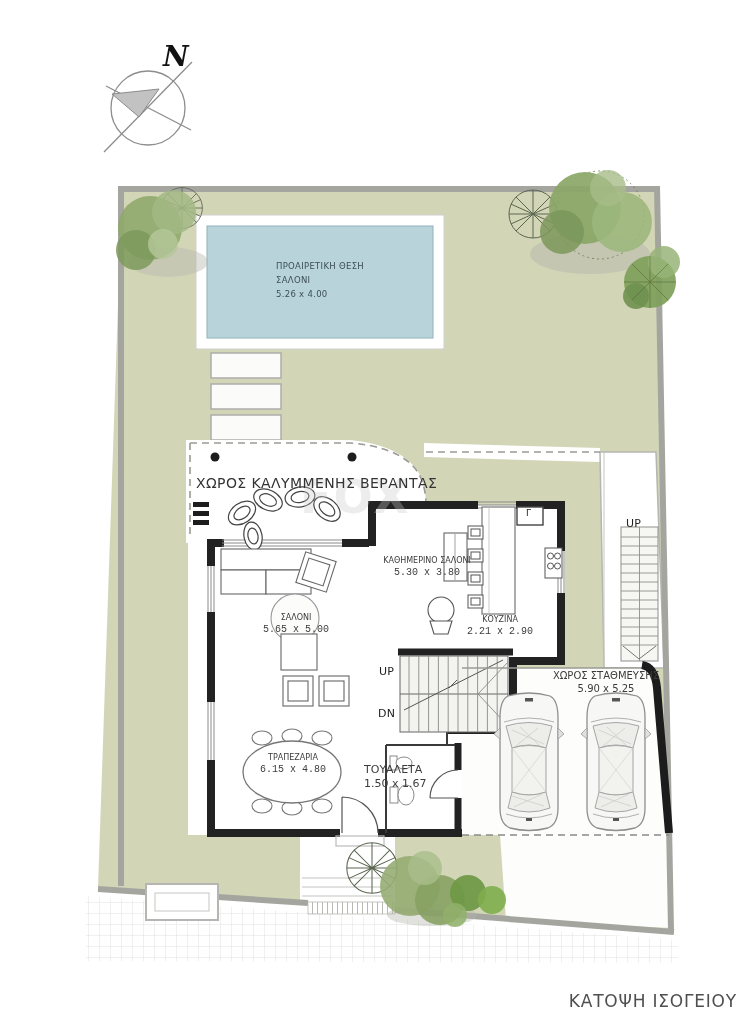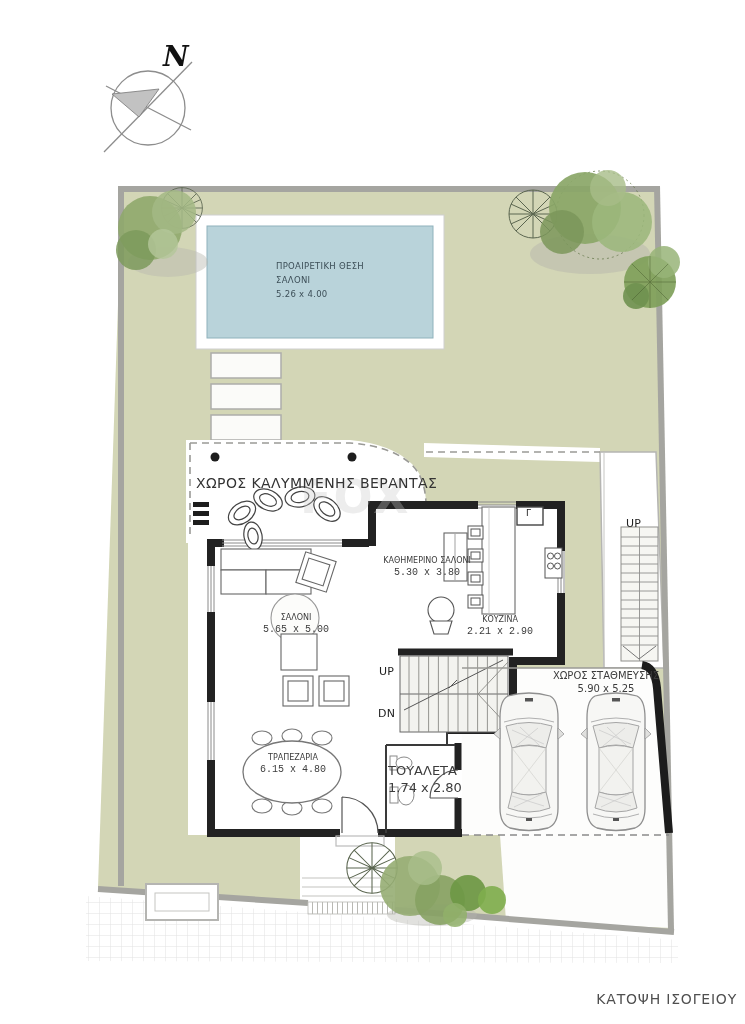--- a/index.html
+++ b/index.html
@@ -9,21 +9,21 @@
   .lbl{position:absolute;color:#3c3c3c;line-height:1.3;white-space:nowrap;font-size:8px;}
   .ctr{transform:translateX(-50%);text-align:center;}
   .dims{font-size:10px;font-family:Liberation Mono, monospace;}
   .north{position:absolute;font-family:"DejaVu Serif","Liberation Serif",serif;
          font-style:italic;font-weight:bold;font-size:28px;color:#111;}
   .updn{position:absolute;font-size:11px;color:#222;letter-spacing:0.3px;}
   .fridge-lbl{position:absolute;font-size:9px;color:#222;}
   .pool-lbl{position:absolute;transform:translateX(-50%);
             color:#3d4f58;font-size:8.5px;line-height:14px;letter-spacing:0.3px;}
   .veranda-lbl{position:absolute;font-size:14px;color:#333;letter-spacing:0.4px;}
-  .title-lbl{position:absolute;font-size:14px;color:#4f4f4f;letter-spacing:0.8px;}
+  .title-lbl{position:absolute;font-size:17px;color:#4f4f4f;letter-spacing:0.8px;}
   .wm{position:absolute;font-weight:bold;color:rgba(200,200,200,0.33);letter-spacing:2px;}
 </style>
 </head>
 <body>
 
 <div id="canvas">
 
 <svg width="745" height="1024" viewBox="0 0 745 1024">
   <defs>
     <pattern id="grid" width="11" height="11" patternUnits="userSpaceOnUse">
@@ -325,23 +325,23 @@
 <div class="lbl ctr" style="left:500px;top:615px;">
   <div>ΚΟΥΖΙΝΑ</div>
   <div class="dims">2.21 x 2.90</div>
 </div>
 
 <div class="lbl ctr" style="left:293px;top:753px;">
   <div>ΤΡΑΠΕΖΑΡΙΑ</div>
   <div class="dims">6.15 x 4.80</div>
 </div>
 
-<div class="lbl" style="left:388px;top:763px;font-size:13px;">
+<div class="lbl" style="left:364px;top:763px;font-size:11px;">
   <div>ΤΟΥΑΛΕΤΑ</div>
-  <div>1.74 x 2.80</div>
+  <div>1.50 x 1.67</div>
 </div>
 
 <div class="lbl ctr" style="left:606px;top:669px;font-size:10px;">
   <div>ΧΩΡΟΣ ΣΤΑΘΜΕΥΣΗΣ</div>
   <div>5.90 x 5.25</div>
 </div>
 
 <div class="updn" style="left:379px;top:665px;">UP</div>
 <div class="updn" style="left:378px;top:707px;">DN</div>
 <div class="updn" style="left:626px;top:517px;">UP</div>

